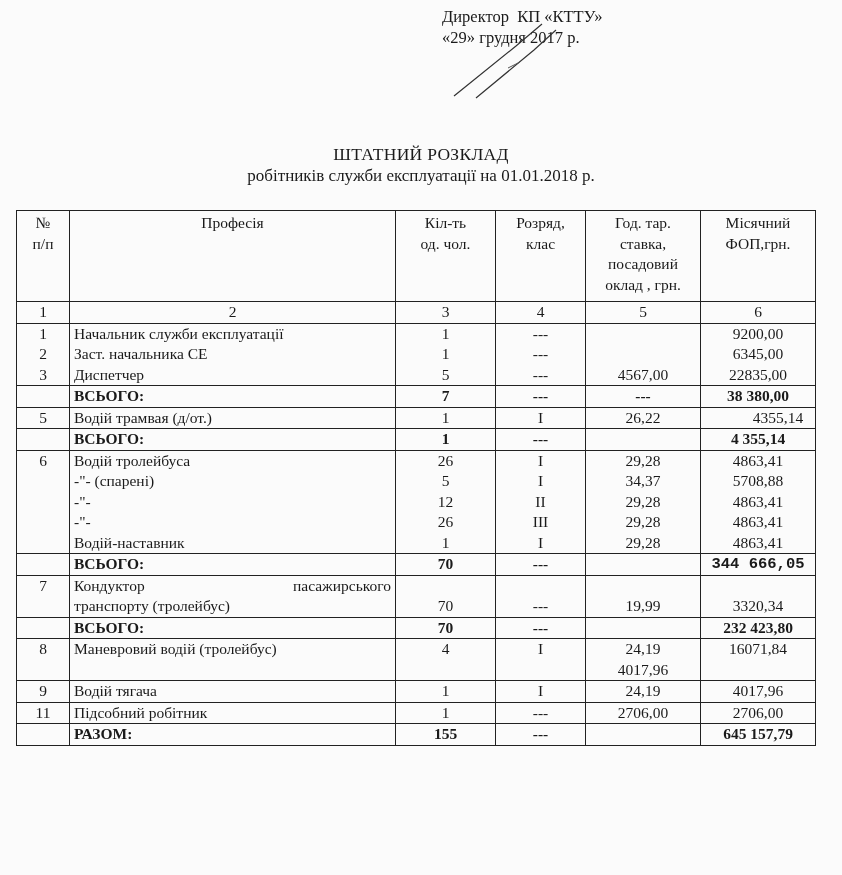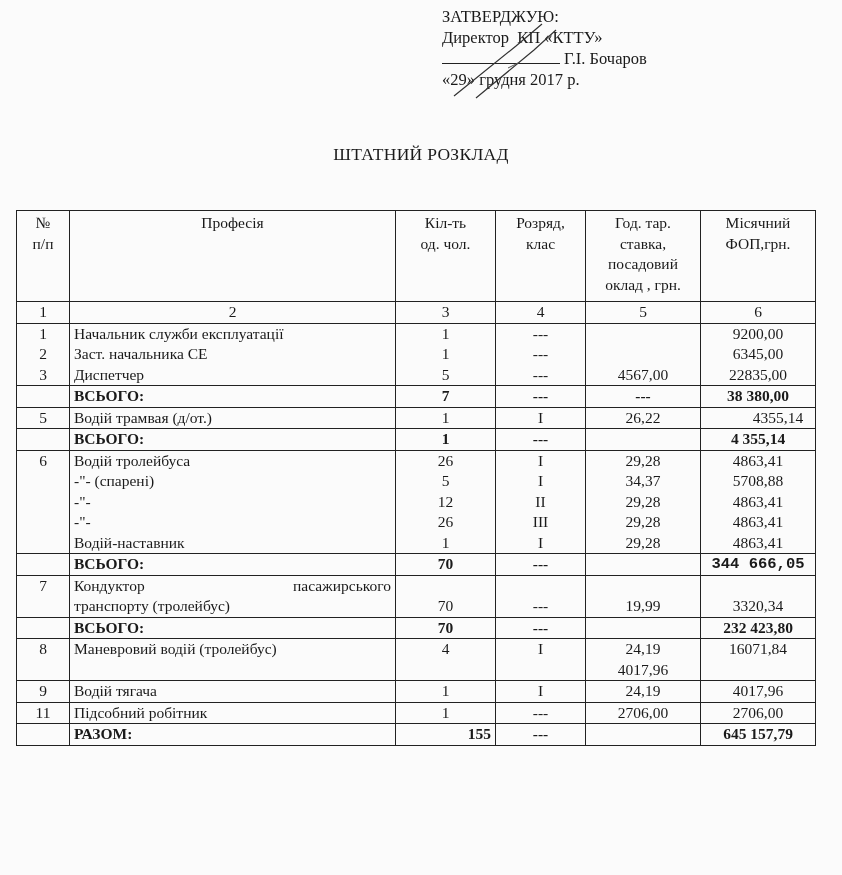--- a/index.html
+++ b/index.html
@@ -47,34 +47,33 @@
   td.c { text-align: center; }
   td.num { text-align: center; }
   td.indent { padding-left: 70px; }
   tr.total td { font-weight: bold; }
   .justline { display: flex; justify-content: space-between; }
 </style>
 </head>
 <body>
 
 <div class="approve">
-  <div class="line">ЗАТВЕРДЖУЮ:</div>
   <div class="line">Директор  КП «КТТУ»</div>
-  <div class="line sign-row"><span class="sign-blank"></span><span>Г.І. Бочаров</span></div>
   <div class="line">«29» грудня 2017 р.</div>
 </div>
 
 <svg class="signature" viewBox="0 0 120 90">
   <path d="M8 86 L70 36 L96 14" stroke="#333" stroke-width="1.2" fill="none"></path>
   <path d="M30 88 L88 40 L110 20" stroke="#333" stroke-width="1.2" fill="none"></path>
   <path d="M62 58 L74 52" stroke="#555" stroke-width="1" fill="none"></path>
 </svg>
 
 <div class="title-block">
   <div class="title-main">ШТАТНИЙ РОЗКЛАД</div>
+  <div class="title-sub">робітників служби експлуатації на 01.01.2018 р.</div>
 </div>
 
 <table class="sched">
   <colgroup>
     <col style="width:53px">
       <col style="width:326px">
       <col style="width:100px">
       <col style="width:90px">
       <col style="width:115px">
       <col style="width:115px">
@@ -239,19 +238,19 @@
         <td class="num">11</td>
         <td>Підсобний  робітник</td>
         <td class="c" style="vertical-align: top;">1</td>
         <td class="c" style="vertical-align: top;">---</td>
         <td class="c" style="vertical-align: top;">2706,00</td>
         <td class="c" style="vertical-align: top;">2706,00</td>
       </tr>
       <tr class="sep total">
         <td class="num"></td>
         <td>РАЗОМ:</td>
-        <td class="c" style="vertical-align: top; text-align: right;">155</td>
+        <td class="c" style="vertical-align: top;">155</td>
         <td class="c" style="vertical-align: top;">---</td>
         <td class="c" style="vertical-align: top;"></td>
         <td class="c" style="vertical-align: top;">645 157,79</td>
       </tr>
     </tbody>
 </table>
 
 </body></html>

